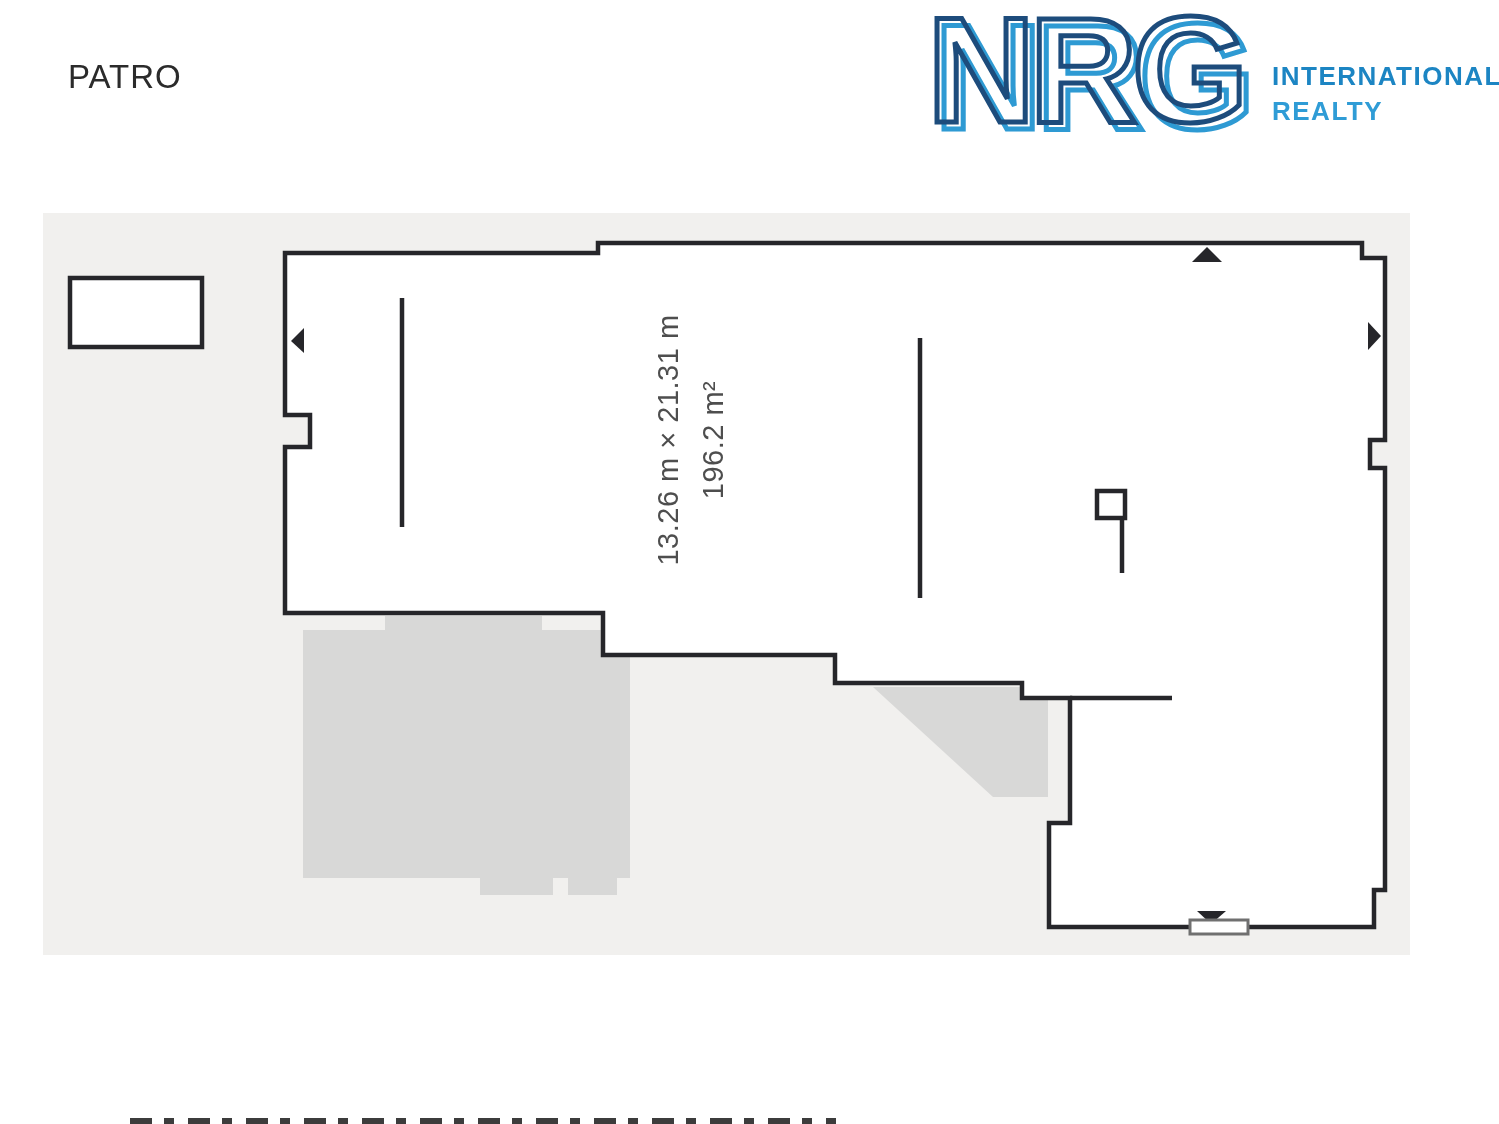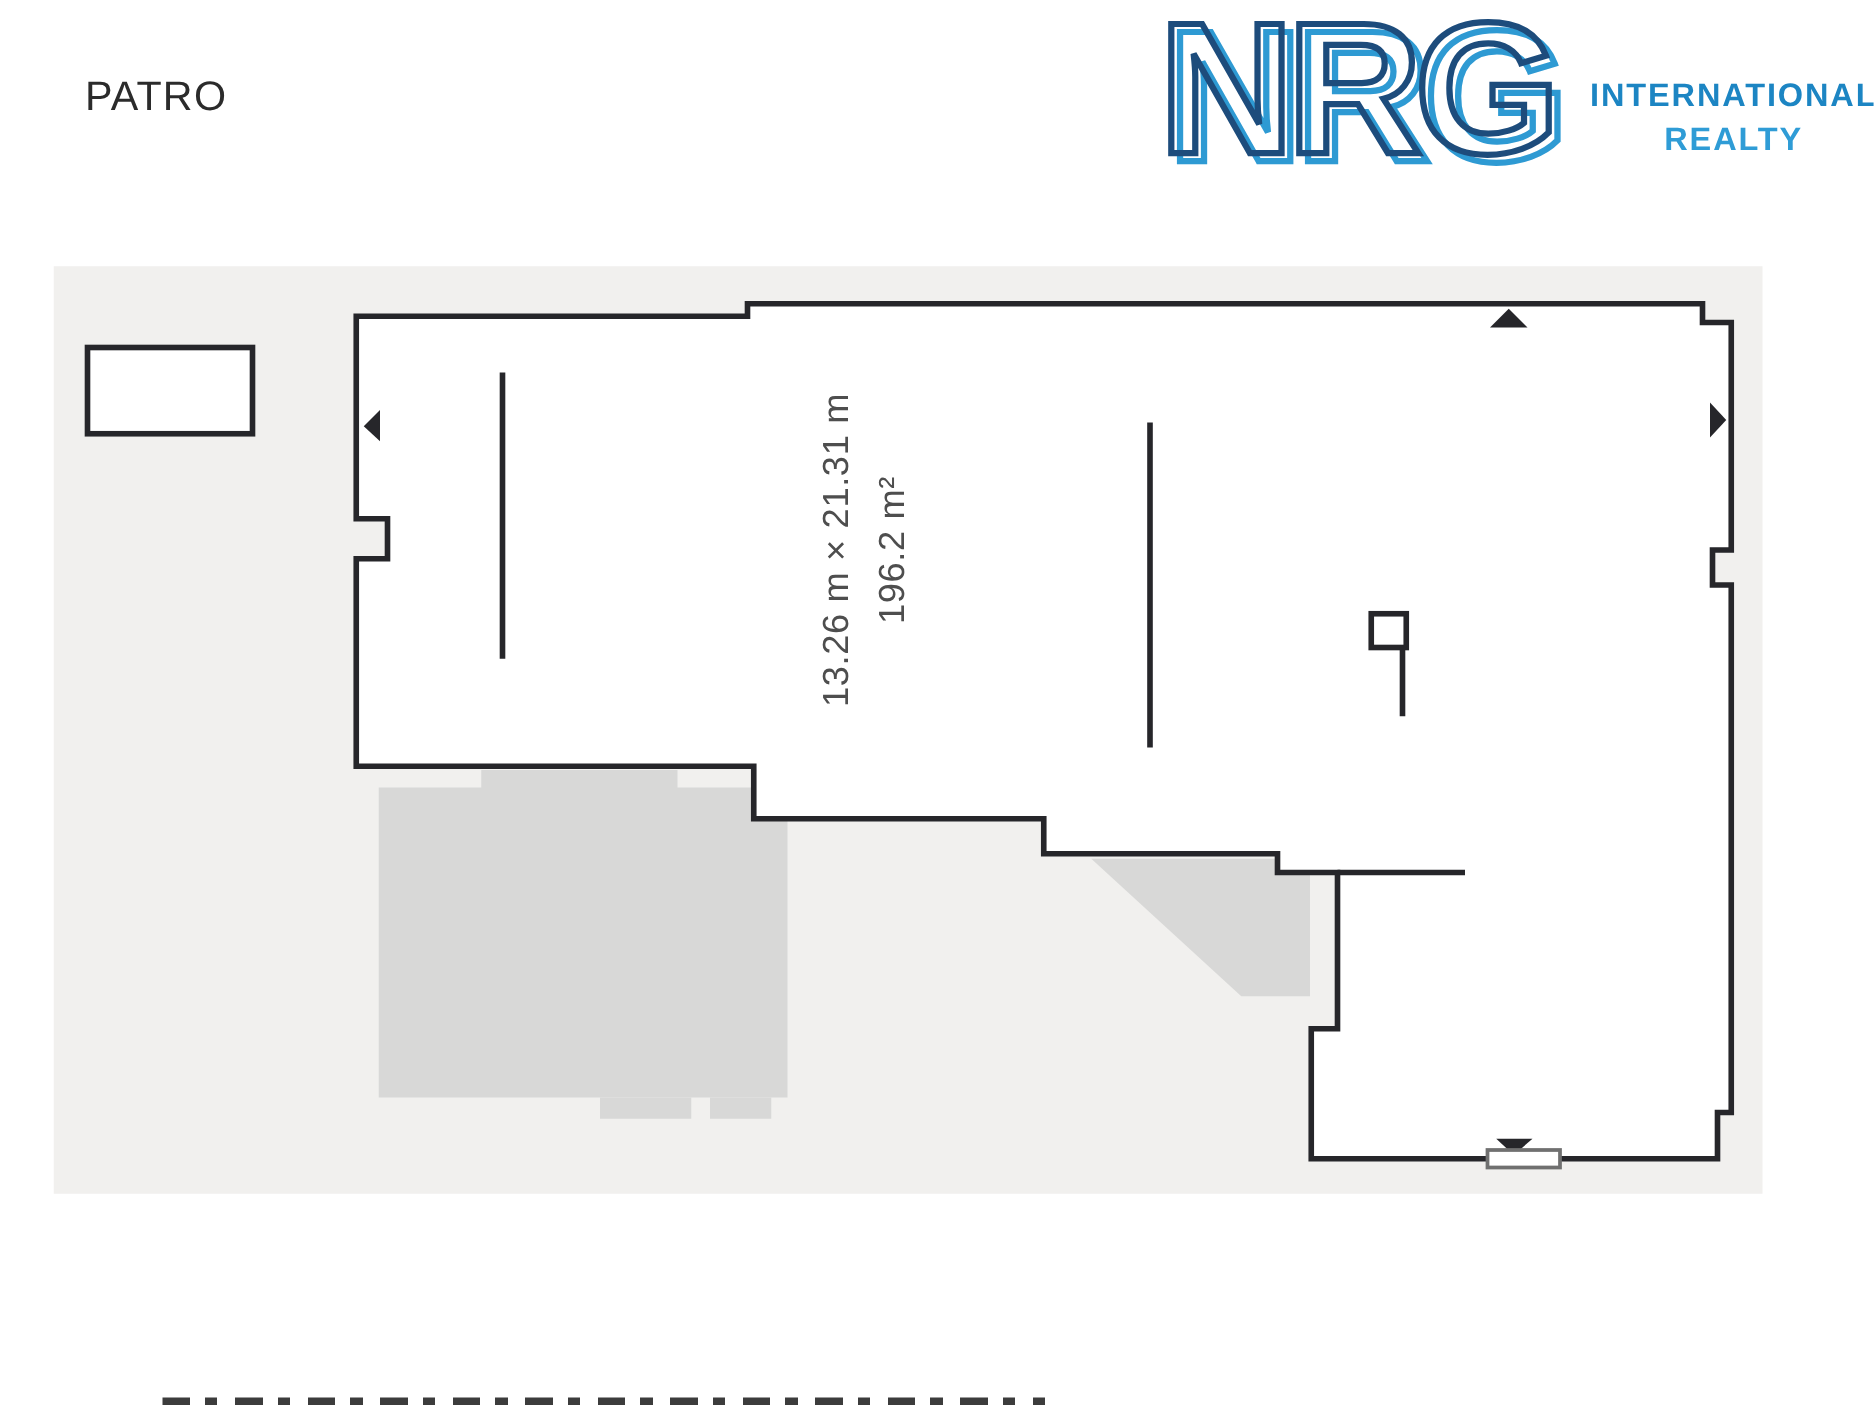--- a/index.html
+++ b/index.html
@@ -1,17 +1,17 @@
 <!DOCTYPE html>
 <html style="--canvas-bg: #f1f0ee; --wall: #26262a; --underlay: #d8d8d7; --dimension-text: #4e4e4e; --floor-label-text: #2b2b2b; --logo-dark: #1d4c7c; --logo-light: #2e9ad3; --logo-line1: #1c85c3; --logo-line2: #2f9cd6; --door-sill-border: #707070;"><head>
 <meta charset="utf-8">
 <style>
   html,body{margin:0;padding:0;background:#ffffff;}
   .page{position:relative;width:1499px;height:1124px;background:#ffffff;overflow:hidden;
-        font-family:"Liberation Sans",sans-serif;text-align:center;}
+        font-family:"Liberation Sans",sans-serif;}
 
   
   .floor-label{position:absolute;left:68px;top:58px;font-size:33px;font-weight:400;
                letter-spacing:1px;color:var(--floor-label-text);}
   .logo-mark{position:absolute;left:925px;top:8px;}
   .logo-mark text{font-family:"Liberation Sans",sans-serif;font-weight:700;}
   .logo-words{position:absolute;left:1272px;top:59px;font-weight:700;font-size:26px;
               letter-spacing:1.5px;line-height:35px;}
   .logo-words .l1{color:var(--logo-line1);}
   .logo-words .l2{color:var(--logo-line2);}

